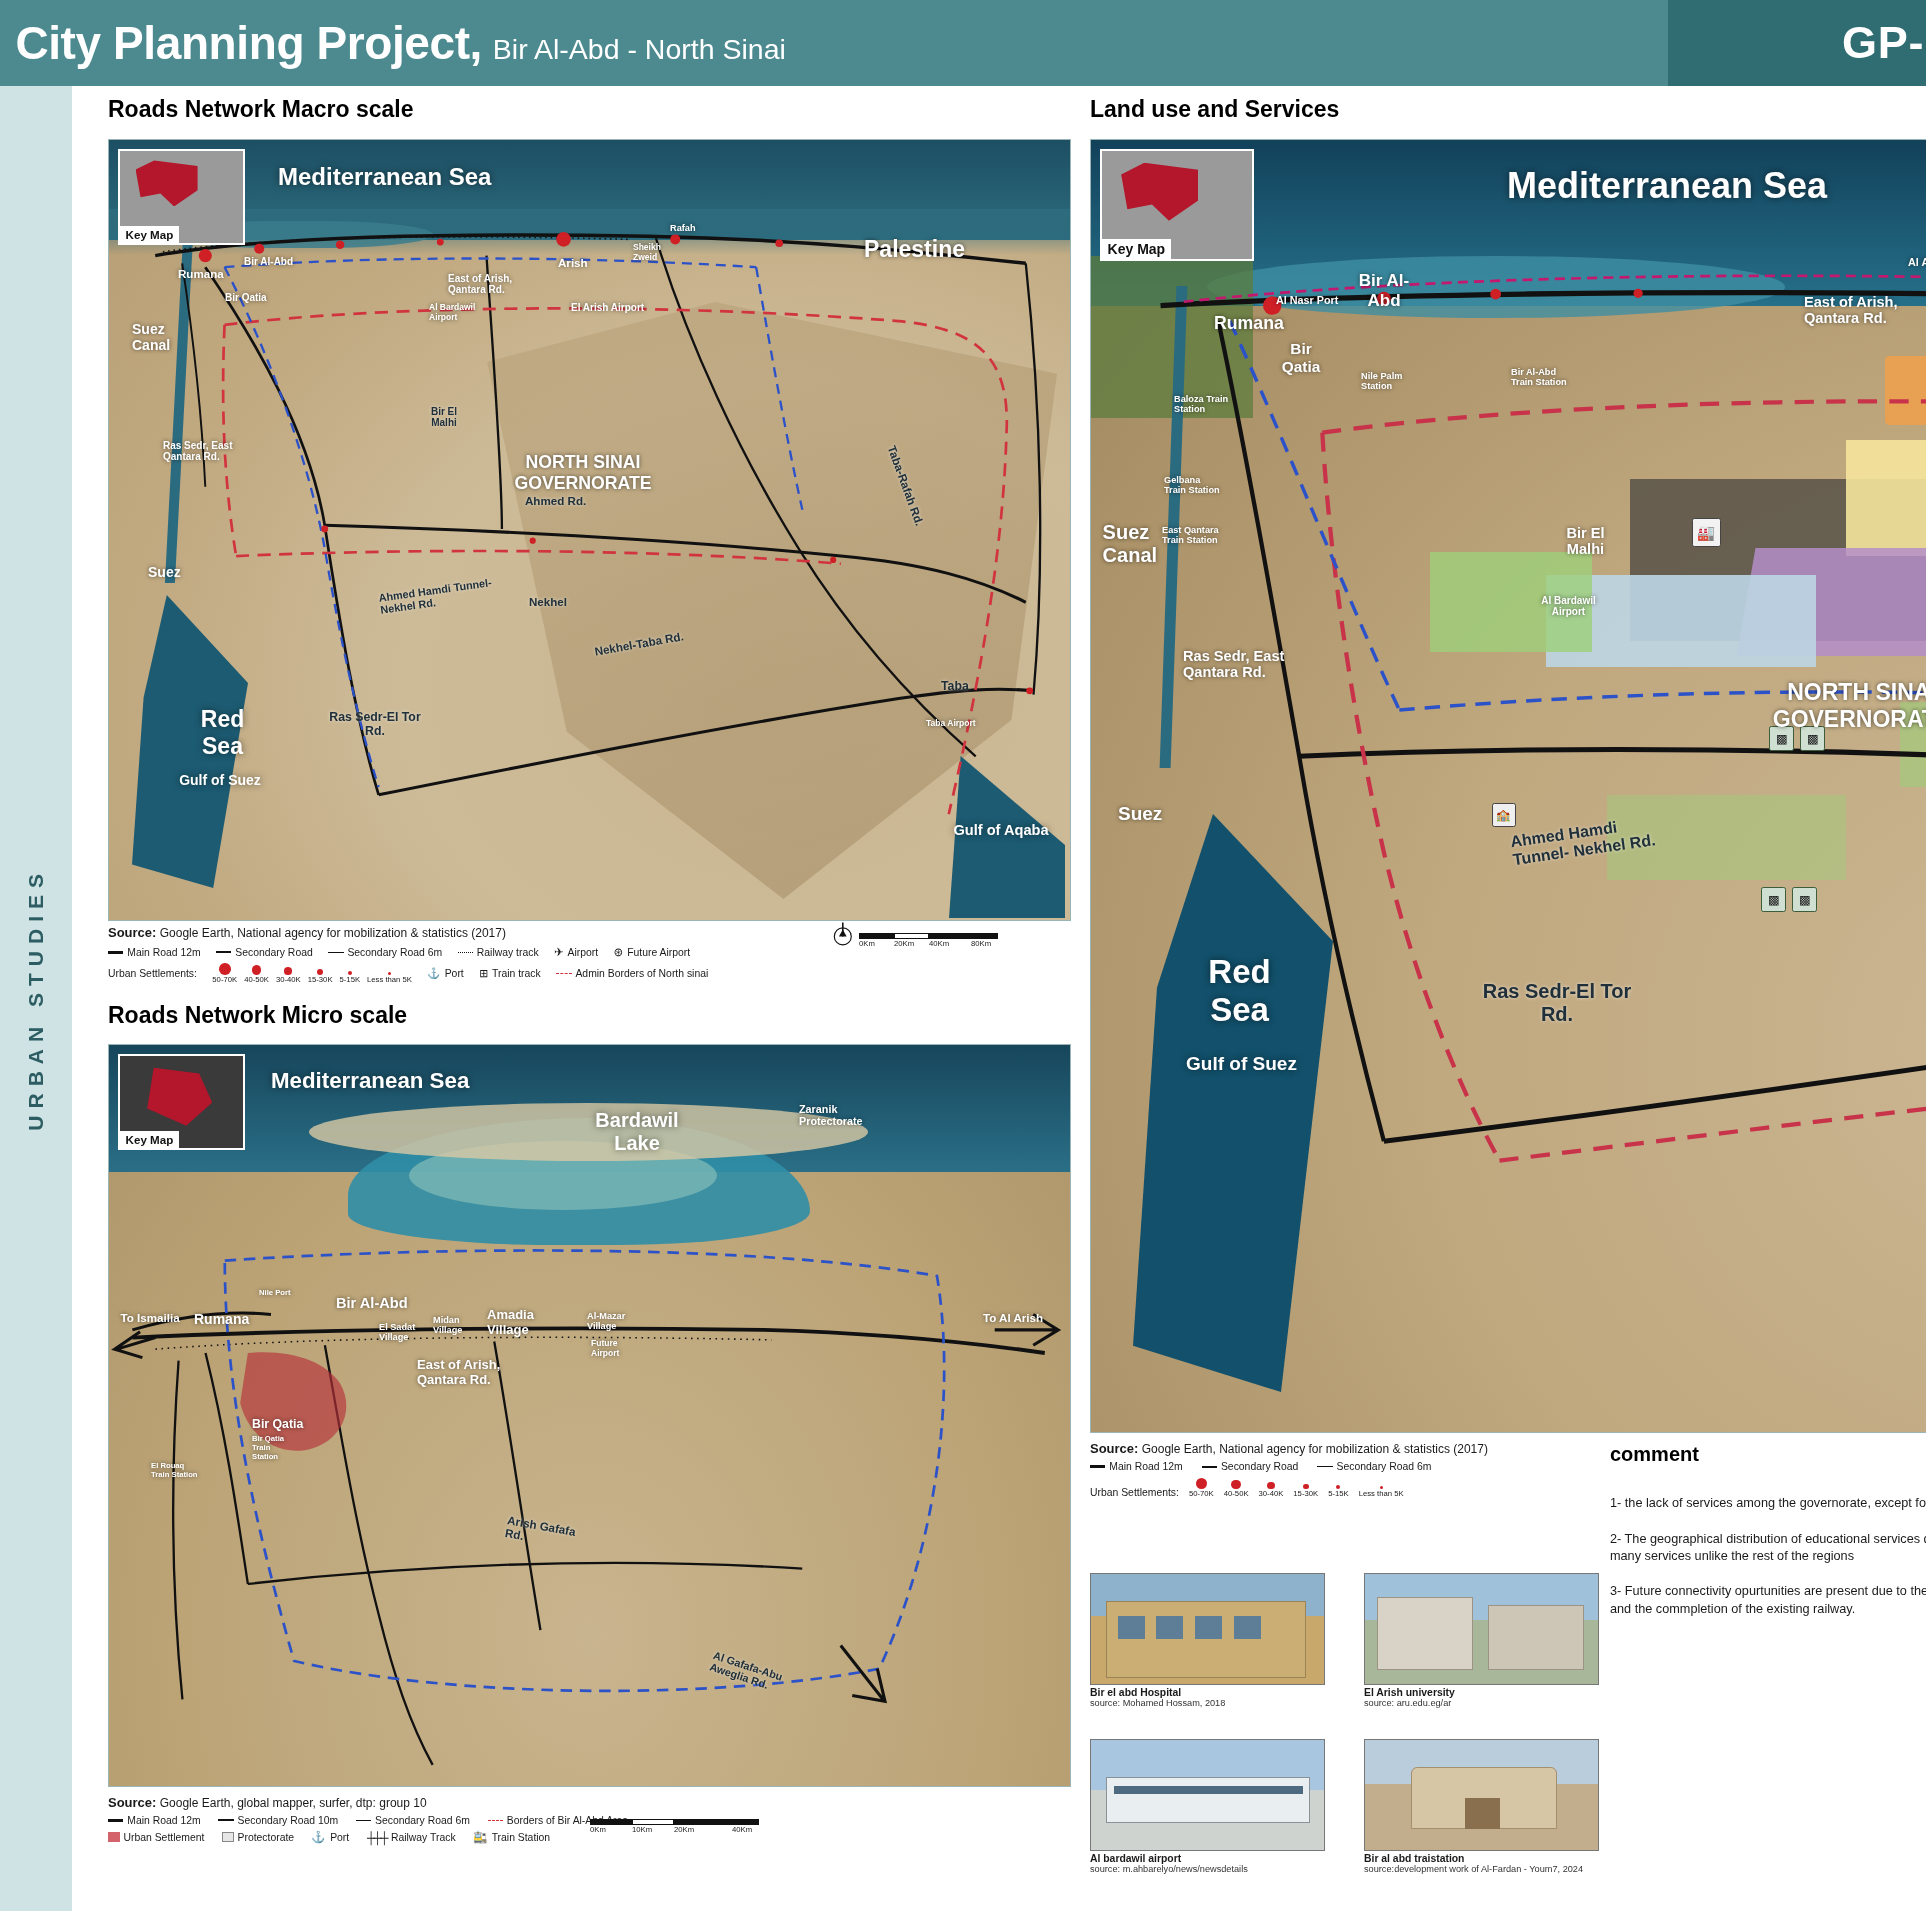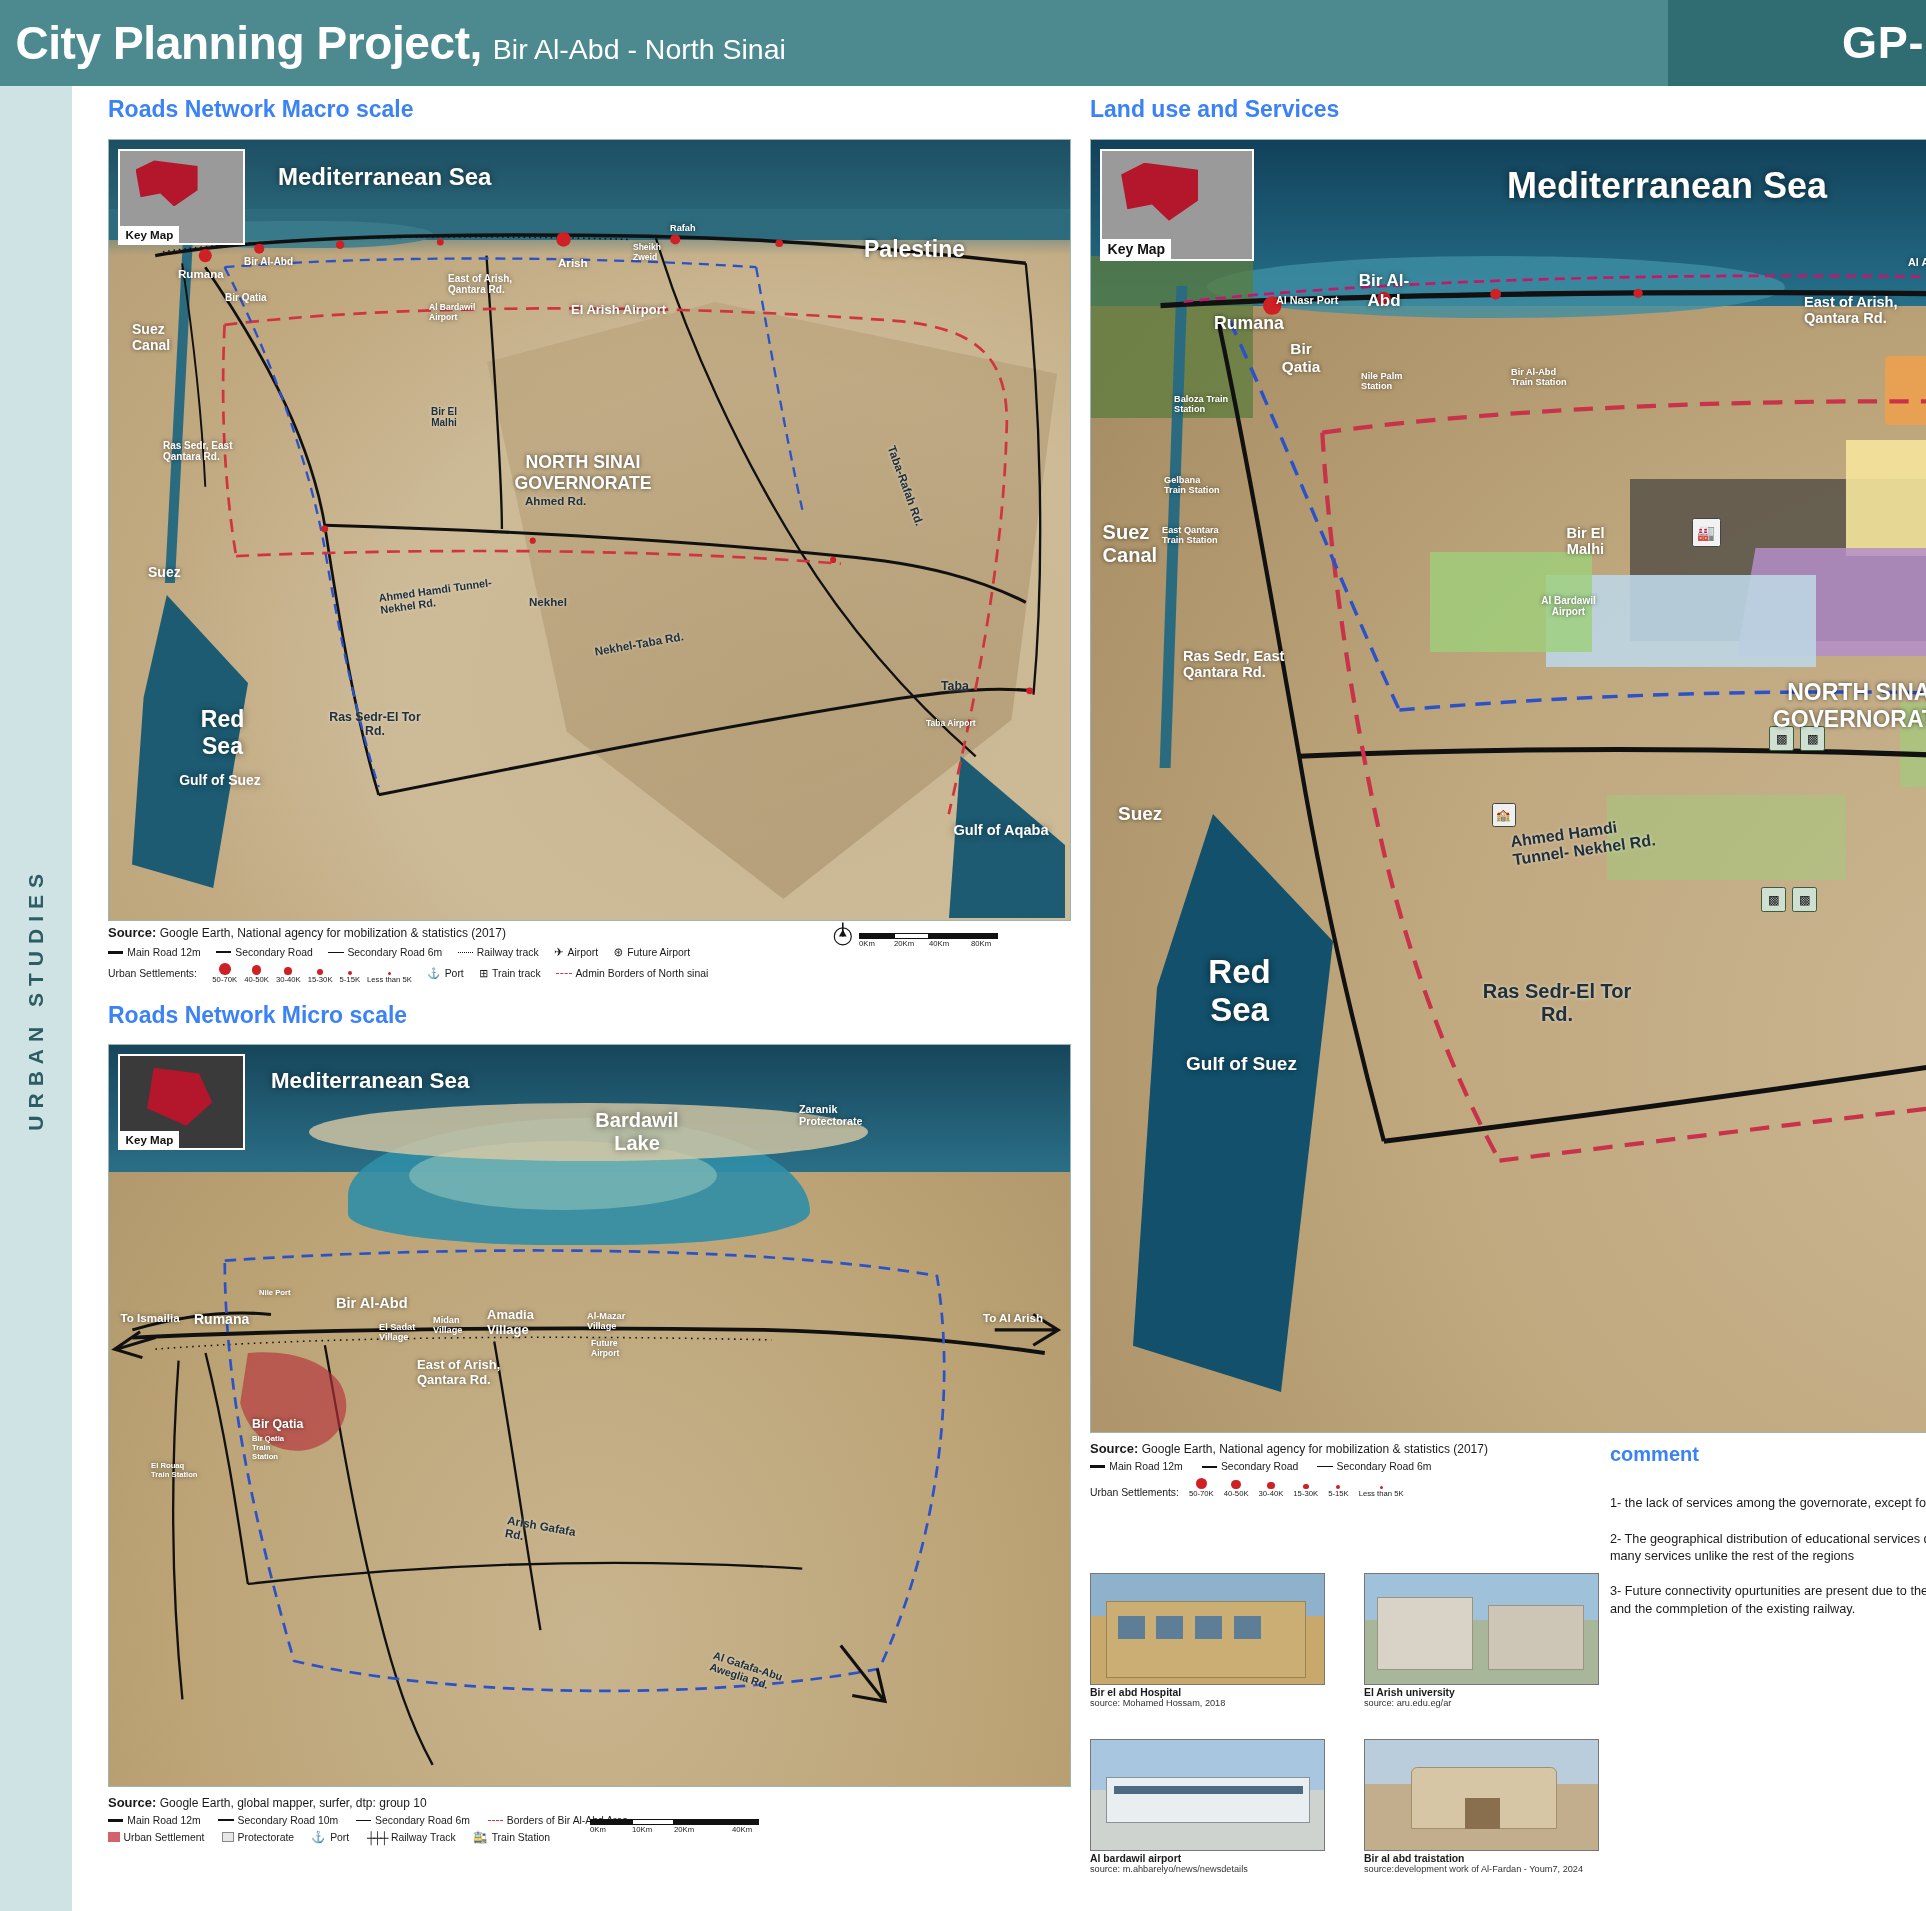--- a/index.html
+++ b/index.html
@@ -29,21 +29,21 @@
     position:absolute; left:0; top:86px; width:72px; height:1826px;
     background:#cfe2e4;
     display:flex; align-items:center; justify-content:center;
   }
   #spine-text {
     writing-mode:vertical-rl; transform:rotate(180deg);
     font-size:21px; font-weight:bold; letter-spacing:7px; color:#2b5d62;
   }
 
   
-  .panel-title { font-size:23px; font-weight:bold; color:#3b82f6; }
+  .panel-title { font-size:23px; font-weight:bold; color:#000000; }
   .map-frame { position:absolute; overflow:hidden; border:0.8px solid #9bb4b6; }
   .keymap {
     position:absolute; width:127px; height:96px; background:#9a9a9a;
     border:2.3px solid #ffffff; overflow:hidden;
   }
   .keymap .egypt { position:absolute; left:15.4px; top:9.2px; width:62px;height:46px; background:#b4162b;
      clip-path:polygon(0 20%,30% 0,100% 12%,100% 65%,62% 100%,40% 72%,8% 80%); }
   .keymap .kmlabel {
     position:absolute; left:0; bottom:0; background:#ffffff; color:#111;
     font-size:11.6px; font-weight:bold; padding:2.3px 5.4px;
@@ -163,21 +163,21 @@
 
   <div class="map-text dark" style="left:416px;top:354px;font-size:11.6px;">Ahmed Rd.</div>
   <div class="map-text dark" style="left:420px;top:455px;font-size:11.6px;">Nekhel</div>
   <div class="map-text dark" style="left:485px;top:497px;font-size:11.6px;transform:rotate(-10deg);">Nekhel-Taba Rd.</div>
   <div class="map-text dark" style="left:832px;top:539px;font-size:12.3px;">Taba</div>
   <div class="map-text dark" style="left:755px;top:339px;font-size:11.6px;transform:rotate(70deg);">Taba-Rafah Rd.</div>
 
   <div class="map-text dark" style="left:216px;top:570px;font-size:12.3px;width:100px;text-align:center;">Ras Sedr-El Tor Rd.</div>
   <div class="map-text dark" style="left:270px;top:443px;font-size:10.8px;width:127px;transform:rotate(-8deg);">Ahmed Hamdi Tunnel- Nekhel Rd.</div>
   <div class="map-text dark" style="left:308px;top:266px;font-size:10px;width:54px;text-align:center;">Bir El Malhi</div>
-  <div class="map-text" style="left:462px;top:162px;font-size:13px;">El Arish Airport</div>
+  <div class="map-text" style="left:462px;top:162px;font-size:10px;">El Arish Airport</div>
   <div class="map-text" style="left:320px;top:162px;font-size:8.5px;width:54px;">Al Bardawil Airport</div>
   <div class="map-text" style="left:817px;top:578px;font-size:8.5px;">Taba Airport</div>
   <div class="map-text" style="left:561px;top:83px;font-size:9.2px;">Rafah</div>
   <div class="map-text" style="left:524px;top:102px;font-size:8.5px;width:42px;">Sheikh Zweid</div>
 
   <div class="keymap" style="left:9.2px;top:9.2px;">
     <div class="egypt"></div>
     <div class="kmlabel">Key Map</div>
   </div>
 </div>

